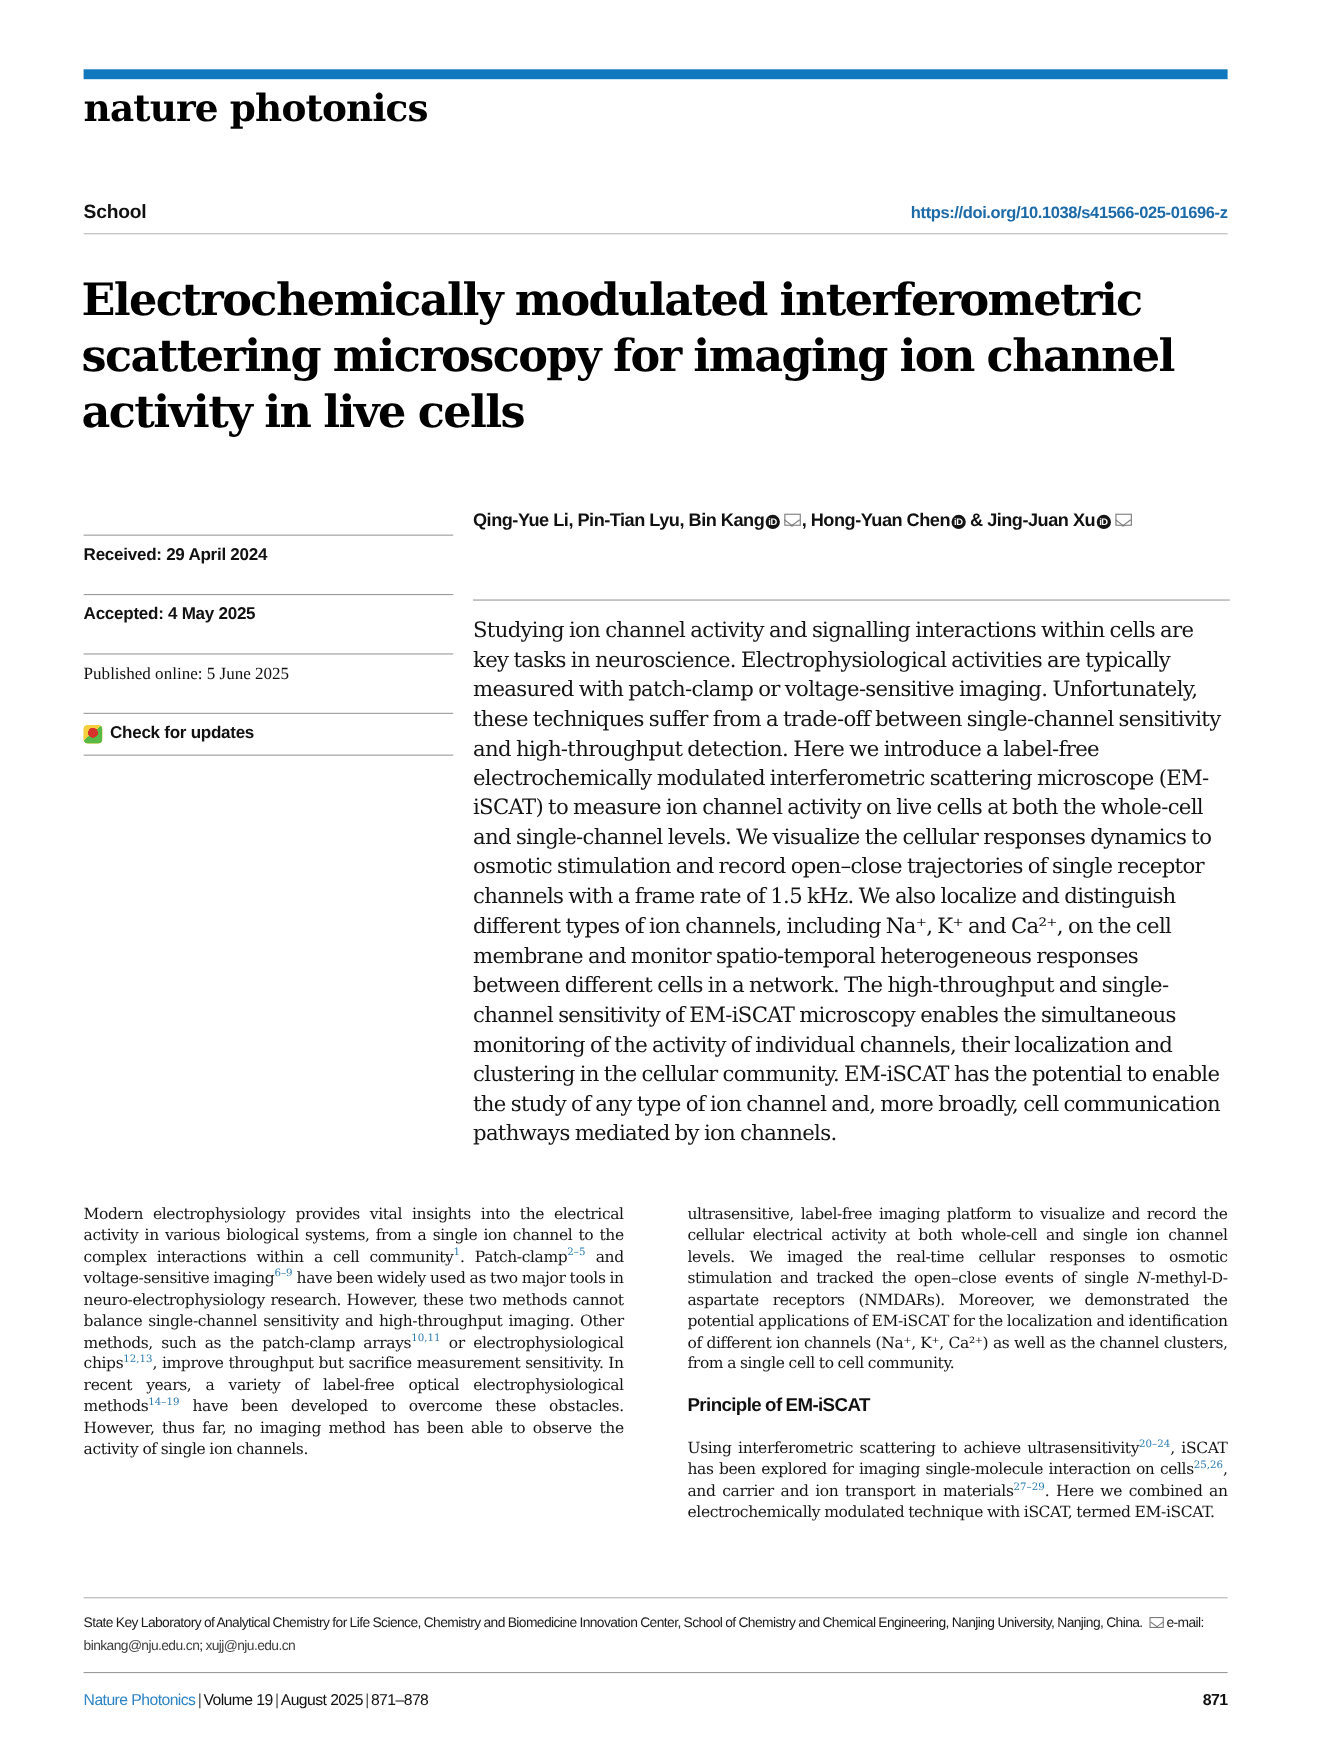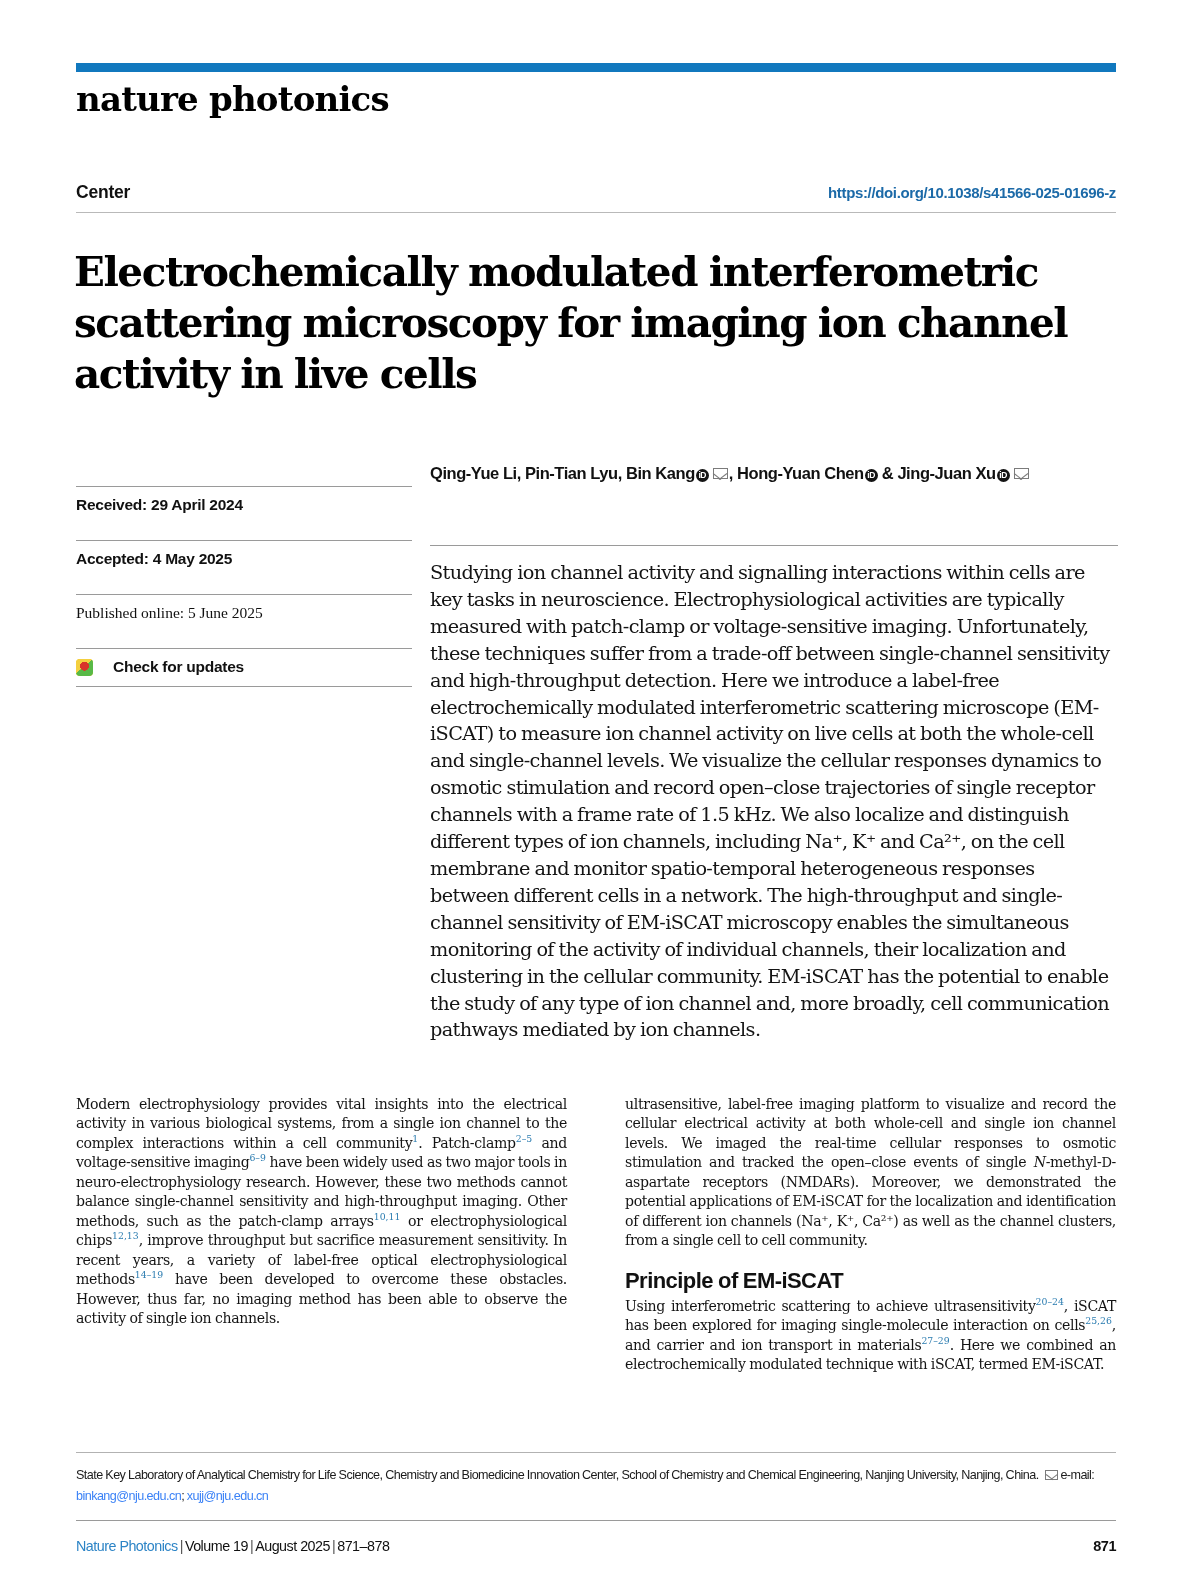--- a/index.html
+++ b/index.html
@@ -107,21 +107,21 @@
   .meta-row.serif {
     font-family: "Liberation Serif", serif;
     font-weight: 400;
     font-size: 15.5px;
     letter-spacing: 0;
   }
   .meta-row.last { border-bottom: 1px solid #9a9a9a; }
   .crossmark-row {
     display: flex;
     align-items: center;
-    gap: 20px;
+    gap: 7px;
   }
   .crossmark-icon {
     width: 17px;
     height: 17px;
     border-radius: 4px;
     position: relative;
     background: #f1c40f;
     flex: 0 0 auto;
     overflow: hidden;
   }
@@ -217,24 +217,24 @@
     color: #141414;
     text-align: justify;
     word-spacing: -0.55px;
     hyphens: none;
   }
   .col p { margin: 0; }
   .col p.indent { text-indent: 22px; }
   .sec-head {
     font-family: "Liberation Sans", sans-serif;
     font-weight: 700;
-    font-size: 22px;
+    font-size: 17px;
     letter-spacing: -0.55px;
     color: #111111;
-    margin: 17px 0 3px 0;
+    margin: 17px 0 20px 0;
     line-height: 1.2;
     text-align: left;
     word-spacing: -0.5px;
   }
   sup.ref {
     color: #2B7CB0;
     font-size: 0.66em;
     vertical-align: super;
     line-height: 0;
     letter-spacing: 0;
@@ -256,21 +256,21 @@
     color: #1b1b1b;
     word-spacing: -0.3px;
   }
   .affil .envelope {
     width: 13px; height: 9.5px;
     vertical-align: -0.5px;
     margin-right: 2px;
   }
   .affil .envelope::before,
   .affil .envelope::after { width: 8.5px; top: 3px; }
-  .mail-link { color: #3b82f6; text-decoration: none; text-align: right; }
+  .mail-link { color: #404040; text-decoration: none; text-align: right; }
 
   
   .footer-bar {
     position: absolute;
     left: 76px;
     top: 1520px;
     width: 1040px;
     border-top: 1px solid #9a9a9a;
     padding-top: 17px;
     display: flex;
@@ -289,21 +289,21 @@
 </head>
 <body>
 
 <div id="page">
 
   <div class="top-rule"></div>
 
   <div class="masthead">nature photonics</div>
 
   <div class="kicker-row">
-    <span class="kicker">Center</span>
+    <span class="kicker">School</span>
     <a class="doi" href="#">https://doi.org/10.1038/s41566-025-01696-z</a>
   </div>
 
   <h1 class="title">Electrochemically modulated interferometric scattering microscopy for imaging ion channel activity in live cells</h1>
 
   <div class="meta-col">
     <div class="meta-row">Received: 29 April 2024</div>
     <div class="meta-row">Accepted: 4 May 2025</div>
     <div class="meta-row serif">Published online: 5 June 2025</div>
     <div class="meta-row last crossmark-row">

